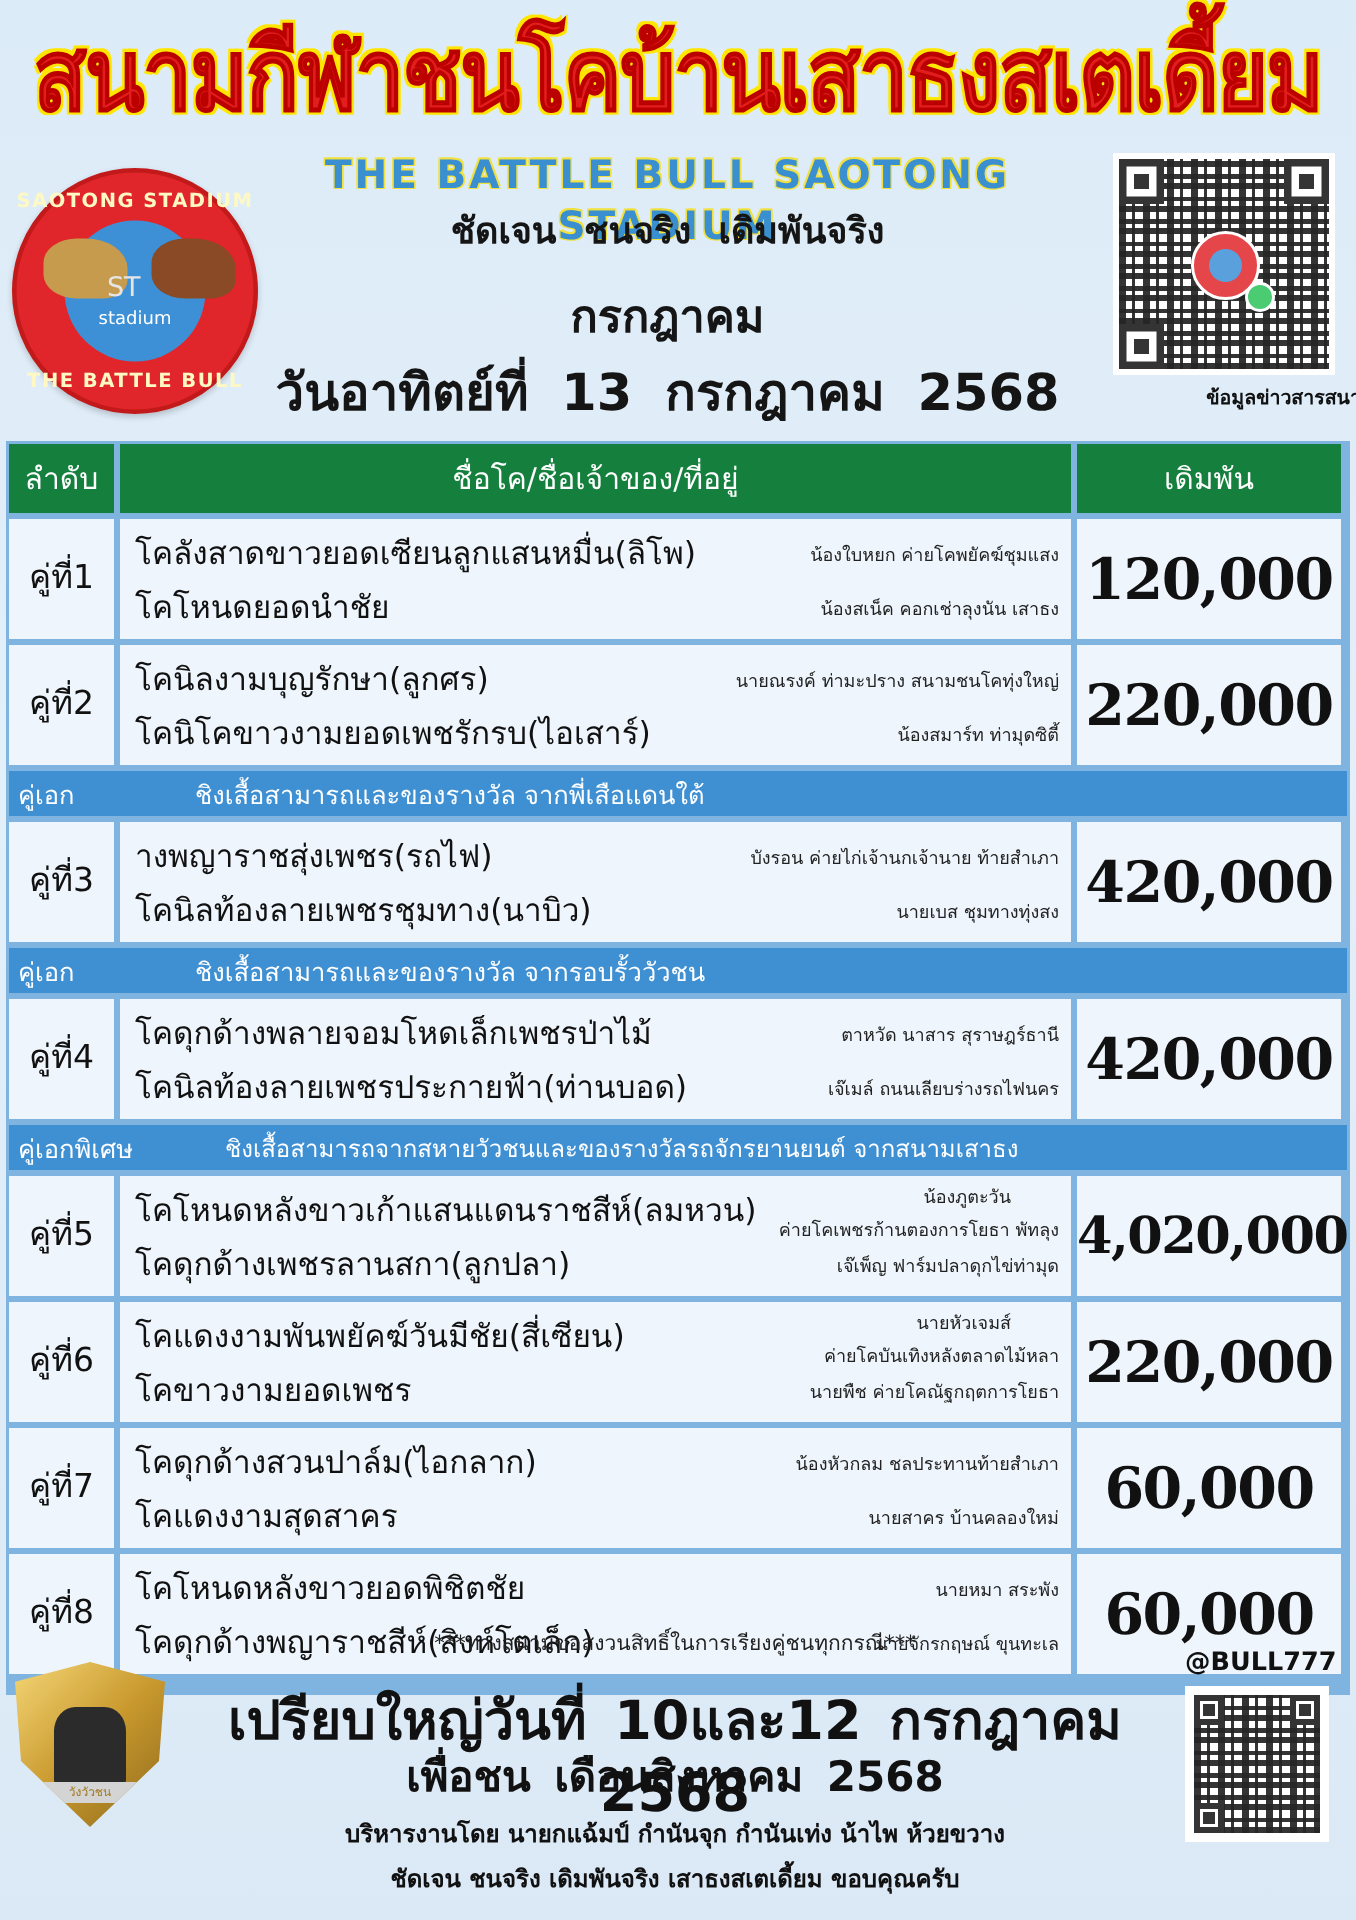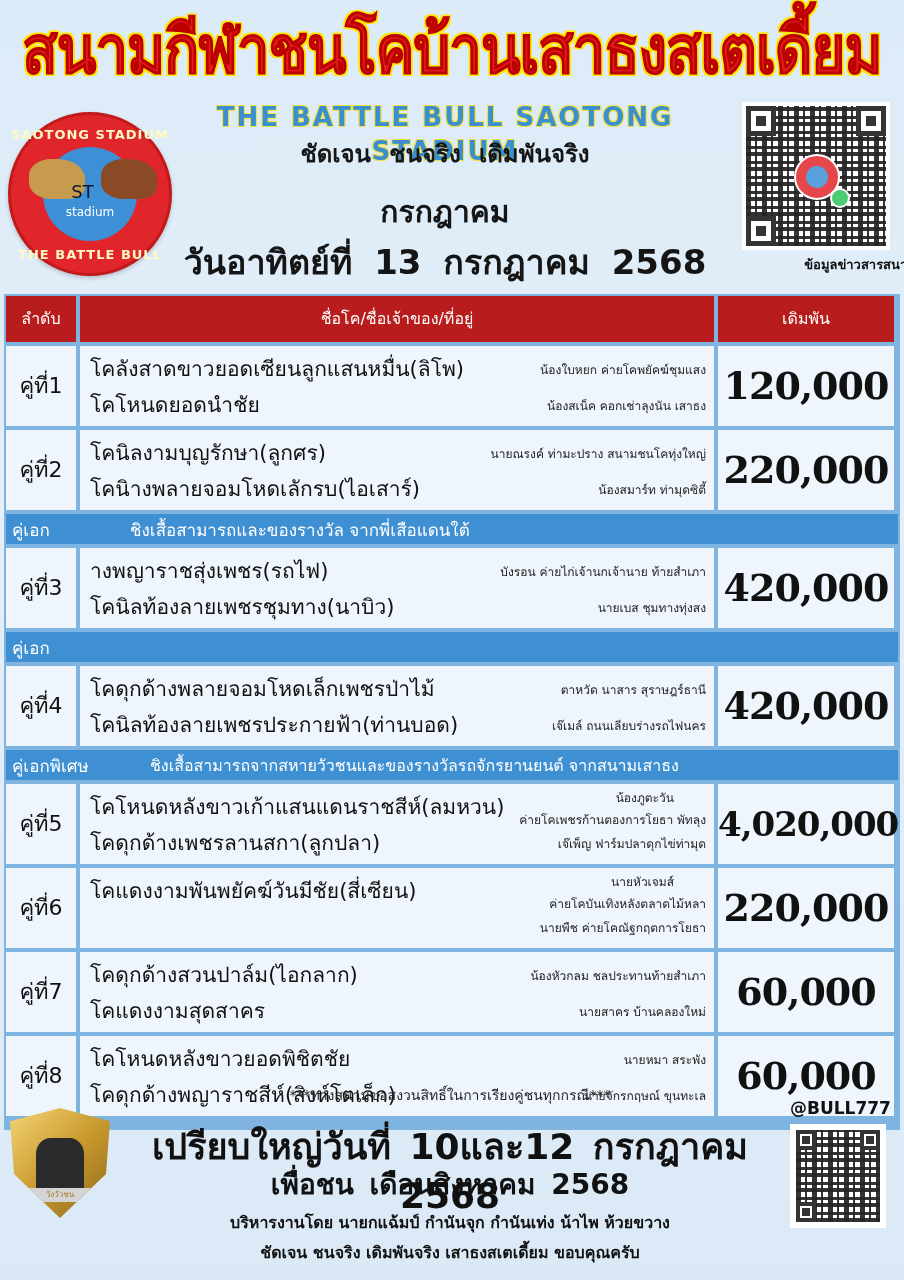--- a/index.html
+++ b/index.html
@@ -55,21 +55,21 @@
     position: absolute; left: 32px; top: 32px; width: 94px; height: 94px;
     border-radius: 50%; background: #3d90d6;
   }
   .logo-text-top, .logo-text-bottom {
     position: absolute; left: 0; width: 158px; text-align: center;
     font-family: "DejaVu Sans", sans-serif; font-weight: bold; font-size: 13px;
     color: #fef9c3; letter-spacing: 1px;
   }
   .logo-text-top { top: 12px; }
   .logo-text-bottom { top: 132px; }
-  .logo-st { position: absolute; left: 0; top: 66px; width: 143px; text-align: center; color: #0f172a; font-size: 18px; font-family: "DejaVu Sans", sans-serif; }
+  .logo-st { position: absolute; left: 0; top: 66px; width: 143px; text-align: center; color: #e5e5e5; font-size: 18px; font-family: "DejaVu Sans", sans-serif; }
   .logo-stadium { position: absolute; left: 0; top: 90px; width: 158px; text-align: center; color: #fff; font-size: 12px; font-family: "DejaVu Sans", sans-serif; }
   .bull-left, .bull-right {
     position: absolute; top: 44px; width: 56px; height: 40px; border-radius: 40% 50% 30% 40%;
   }
   .bull-left { left: 18px; background: #c79b4e; }
   .bull-right { left: 90px; background: #8a4a25; }
 
   
   .qr-top {
     position: absolute; left: 742px; top: 102px; width: 148px; height: 148px;
@@ -105,22 +105,22 @@
   
   .table {
     position: absolute; left: 4px; top: 294px; width: 896px;
     background: #7fb3e0;
     padding: 2px;
   }
   .row { display: flex; gap: 4px; margin-bottom: 4px; }
   .row:last-child { margin-bottom: 12px; }
   .cell { background: #eef5fc; position: relative; }
   .header-row .cell {
-    background: #b91c1c; color: #fff; height: 46px;
-    font-family: "DejaVu Sans", sans-serif; font-size: 16px; line-height: 46px; text-align: center;
+    background: #15803d; color: #fff; height: 46px;
+    font-family: "DejaVu Sans", sans-serif; font-size: 20px; line-height: 46px; text-align: center;
   }
   .c-idx { width: 70px; flex: 0 0 70px; }
   .c-name { width: 634px; flex: 0 0 634px; }
   .c-bet { width: 176px; flex: 0 0 176px; }
 
   .match-row .cell { height: 80px; }
   .match-row .c-idx {
     font-family: "DejaVu Sans", sans-serif; font-size: 22px; text-align: center; line-height: 80px; color: #111;
   }
   .match-row .c-bet {
@@ -248,21 +248,21 @@
         <div class="owner o2">น้องสเน็ค คอกเช่าลุงนัน เสาธง</div>
       </div>
       <div class="cell c-bet">120,000</div>
     </div>
 
     <div class="row match-row">
       <div class="cell c-idx">คู่ที่2</div>
       <div class="cell c-name">
         <div class="bull-line l1">โคนิลงามบุญรักษา(ลูกศร)</div>
         <div class="owner o1">นายณรงค์ ท่ามะปราง สนามชนโคทุ่งใหญ่</div>
-        <div class="bull-line l2">โคนิางพลายจอมโหดเลักรบ(ไอเสาร์)</div>
+        <div class="bull-line l2">โคนิโคขาวงามยอดเพชรักรบ(ไอเสาร์)</div>
         <div class="owner o2">น้องสมาร์ท ท่ามุดซิตี้</div>
       </div>
       <div class="cell c-bet">220,000</div>
     </div>
 
     <div class="section-row">
       <div class="section-label">คู่เอก</div>
       <div class="section-text">ชิงเสื้อสามารถและของรางวัล จากพี่เสือแดนใต้</div>
     </div>
 
@@ -272,20 +272,21 @@
         <div class="bull-line l1">างพญาราชสุ่งเพชร(รถไฟ)</div>
         <div class="owner o1">บังรอน ค่ายไก่เจ้านกเจ้านาย ท้ายสำเภา</div>
         <div class="bull-line l2">โคนิลท้องลายเพชรชุมทาง(นาบิว)</div>
         <div class="owner o2">นายเบส ชุมทางทุ่งสง</div>
       </div>
       <div class="cell c-bet">420,000</div>
     </div>
 
     <div class="section-row">
       <div class="section-label">คู่เอก</div>
+      <div class="section-text">ชิงเสื้อสามารถและของรางวัล จากรอบรั้ววัวชน</div>
     </div>
 
     <div class="row match-row">
       <div class="cell c-idx">คู่ที่4</div>
       <div class="cell c-name">
         <div class="bull-line l1">โคดุกด้างพลายจอมโหดเล็กเพชรป่าไม้</div>
         <div class="owner o1">ตาหวัด นาสาร สุราษฎร์ธานี</div>
         <div class="bull-line l2">โคนิลท้องลายเพชรประกายฟ้า(ท่านบอด)</div>
         <div class="owner o2">เจ๊เมล์ ถนนเลียบร่างรถไฟนคร</div>
       </div>
@@ -308,20 +309,21 @@
       </div>
       <div class="cell c-bet big">4,020,000</div>
     </div>
 
     <div class="row match-row">
       <div class="cell c-idx">คู่ที่6</div>
       <div class="cell c-name">
         <div class="bull-line l1">โคแดงงามพันพยัคฆ์วันมีชัย(สี่เซียน)</div>
         <div class="owner o1b" style="right:40px;">นายหัวเจมส์</div>
         <div class="owner o2b">ค่ายโคบันเทิงหลังตลาดไม้หลา</div>
+        <div class="bull-line l2">โคขาวงามยอดเพชร</div>
         <div class="owner o3b">นายพืช ค่ายโคณัฐกฤตการโยธา</div>
       </div>
       <div class="cell c-bet">220,000</div>
     </div>
 
     <div class="row match-row">
       <div class="cell c-idx">คู่ที่7</div>
       <div class="cell c-name">
         <div class="bull-line l1">โคดุกด้างสวนปาล์ม(ไอกลาก)</div>
         <div class="owner o1">น้องหัวกลม ชลประทานท้ายสำเภา</div>

